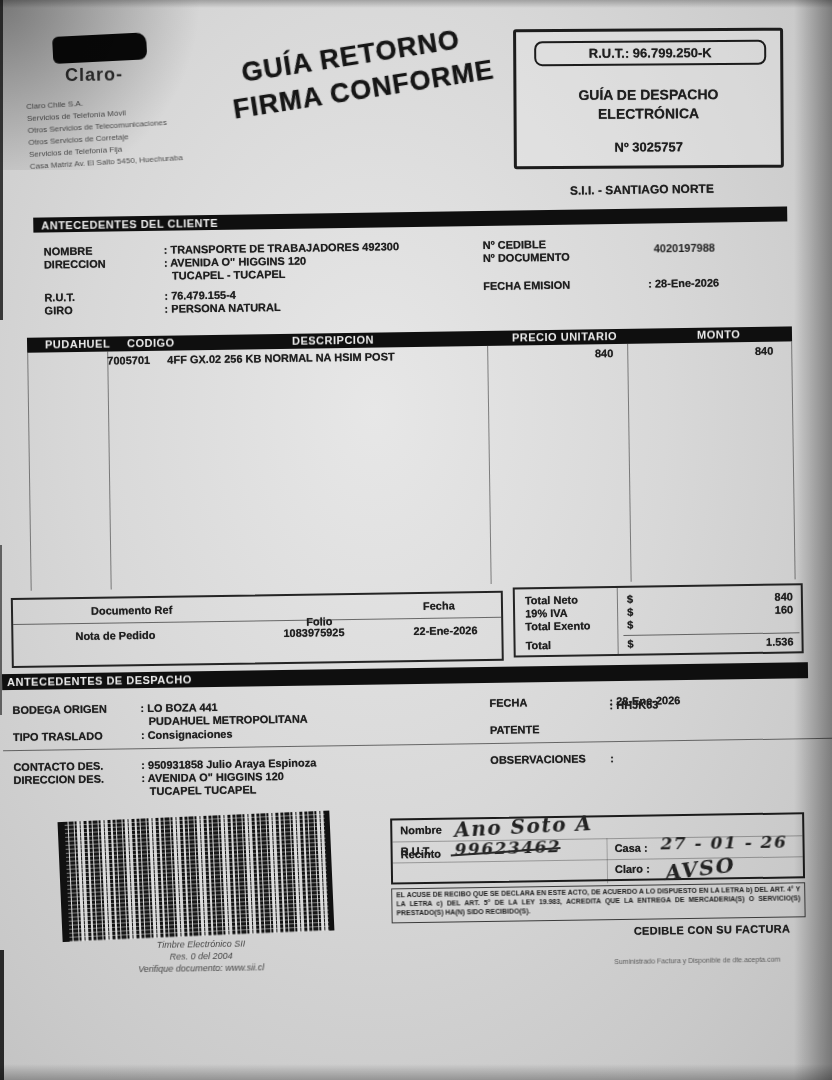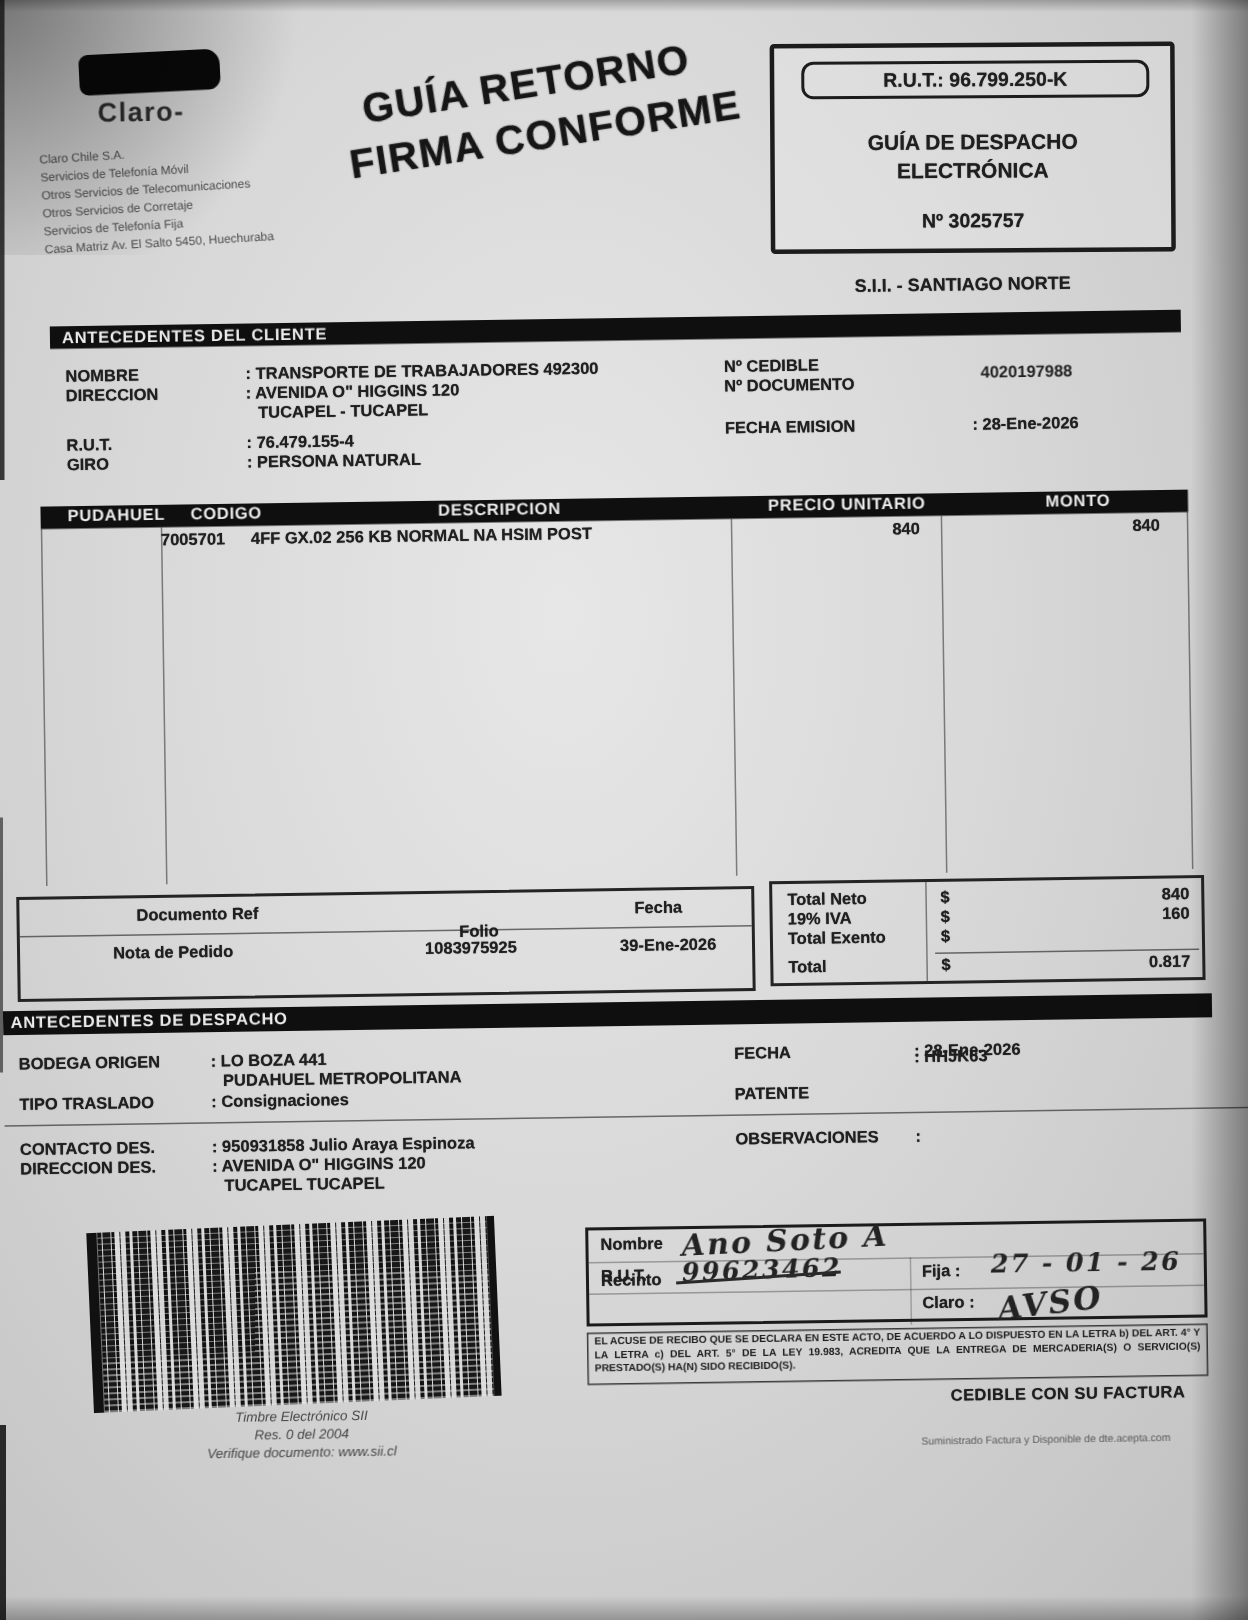--- a/index.html
+++ b/index.html
@@ -104,38 +104,38 @@
     <div class="abs vline" style="left:630px;top:347px;height:238px"></div>
     <div class="abs vline" style="left:794px;top:347px;height:238px"></div>
 
     <div class="abs" style="left:10px;top:592px;width:492px;height:70px;border:2px solid #242424">
       <div class="abs lbl ink" style="left:78px;top:6px">Documento Ref</div>
       <div class="abs lbl ink" style="left:293px;top:20px">Folio</div>
       <div class="abs lbl ink" style="left:410px;top:6px">Fecha</div>
       <div class="abs hline" style="left:0;top:24px;width:100%"></div>
       <div class="abs val ink" style="left:62px;top:31px">Nota de Pedido</div>
       <div class="abs val ink" style="left:270px;top:31px">1083975925</div>
-      <div class="abs val ink" style="left:400px;top:31px">39-Ene-2026</div>
+      <div class="abs val ink" style="left:400px;top:31px">22-Ene-2026</div>
     </div>
 
     <div class="abs" style="left:512px;top:589px;width:290px;height:70px;border:2px solid #242424">
       <div class="abs vline" style="left:102px;top:0;height:100%"></div>
       <div class="abs val ink" style="left:10px;top:5px">Total Neto</div>
       <div class="abs val ink" style="left:112px;top:5px">$</div>
       <div class="abs val ink" style="right:8px;top:5px">840</div>
       <div class="abs val ink" style="left:10px;top:18px">19% IVA</div>
       <div class="abs val ink" style="left:112px;top:18px">$</div>
       <div class="abs val ink" style="right:8px;top:18px">160</div>
       <div class="abs val ink" style="left:10px;top:31px">Total Exento</div>
       <div class="abs val ink" style="left:112px;top:31px">$</div>
       <div class="abs val ink" style="right:8px;top:31px"></div>
       <div class="abs hline" style="left:108px;top:47px;right:2px"></div>
       <div class="abs val ink" style="left:10px;top:50px">Total</div>
       <div class="abs val ink" style="left:112px;top:50px">$</div>
-      <div class="abs val ink" style="right:8px;top:50px">0.817</div>
+      <div class="abs val ink" style="right:8px;top:50px">1.536</div>
     </div>
 
     <div class="abs bar" style="left:0;top:668px;width:806px;height:16px;padding-left:5px">ANTECEDENTES DE DESPACHO</div>
 
     <div class="abs lbl ink" style="left:10px;top:698px">BODEGA ORIGEN</div>
     <div class="abs val ink" style="left:138px;top:698px">: LO BOZA 441</div>
     <div class="abs val ink" style="left:146px;top:711px">PUDAHUEL   METROPOLITANA</div>
     <div class="abs lbl ink" style="left:10px;top:725px">TIPO TRASLADO</div>
     <div class="abs val ink" style="left:138px;top:725px">: Consignaciones</div>
     <div class="abs lbl ink" style="left:487px;top:698px">FECHA</div>
@@ -158,21 +158,21 @@
     <div class="abs tiny fuzzy" style="left:90px;top:948px;width:210px;text-align:center">Res. 0 del 2004</div>
     <div class="abs tiny fuzzy" style="left:90px;top:960px;width:210px;text-align:center">Verifique documento: www.sii.cl</div>
 
     <div class="abs" style="left:386px;top:818px;width:414px;height:66px;border:2px solid #1b1b1b">
       <div class="abs lbl ink" style="left:8px;top:4px">Nombre</div>
       <div class="abs hand" style="left:62px;top:-4px;font-size:20px;transform:rotate(-2deg)">Ano Soto A</div>
       <div class="abs hline" style="left:0;top:21px;width:100%;opacity:.55"></div>
       <div class="abs lbl ink" style="left:8px;top:25px">R.U.T.</div>
       <div class="abs hand" style="left:62px;top:19px;font-size:17px;transform:rotate(-1deg)">99623462</div>
       <div class="abs" style="left:58px;top:32px;width:110px;height:2px;background:#2a2a2a;transform:rotate(-3deg)"></div>
-      <div class="abs lbl ink" style="left:222px;top:25px">Fija :</div>
+      <div class="abs lbl ink" style="left:222px;top:25px">Casa :</div>
       <div class="abs hand" style="left:268px;top:17px;font-size:17px">27 - 01 - 26</div>
       <div class="abs hline" style="left:0;top:42px;width:100%;opacity:.55"></div>
       <div class="abs vline" style="left:214px;top:21px;height:45px;opacity:.55"></div>
       <div class="abs lbl ink" style="left:8px;top:28px">Recinto</div>
       <div class="abs lbl ink" style="left:222px;top:46px">Claro :</div>
       <div class="abs hand" style="left:272px;top:40px;font-size:21px;transform:rotate(-6deg)">AVSO</div>
     </div>
 
     <div class="abs legal" style="left:386px;top:888px;width:414px;height:35px;border:1px solid #3a3a3a;padding:2px 4px">EL ACUSE DE RECIBO QUE SE DECLARA EN ESTE ACTO, DE ACUERDO A LO DISPUESTO EN LA LETRA b) DEL ART. 4° Y LA LETRA c) DEL ART. 5° DE LA LEY 19.983, ACREDITA QUE LA ENTREGA DE MERCADERIA(S) O SERVICIO(S) PRESTADO(S) HA(N) SIDO RECIBIDO(S).</div>
     <div class="abs ink" style="left:628px;top:928px;font-size:11px;font-weight:800;letter-spacing:.3px">CEDIBLE CON SU FACTURA</div>

